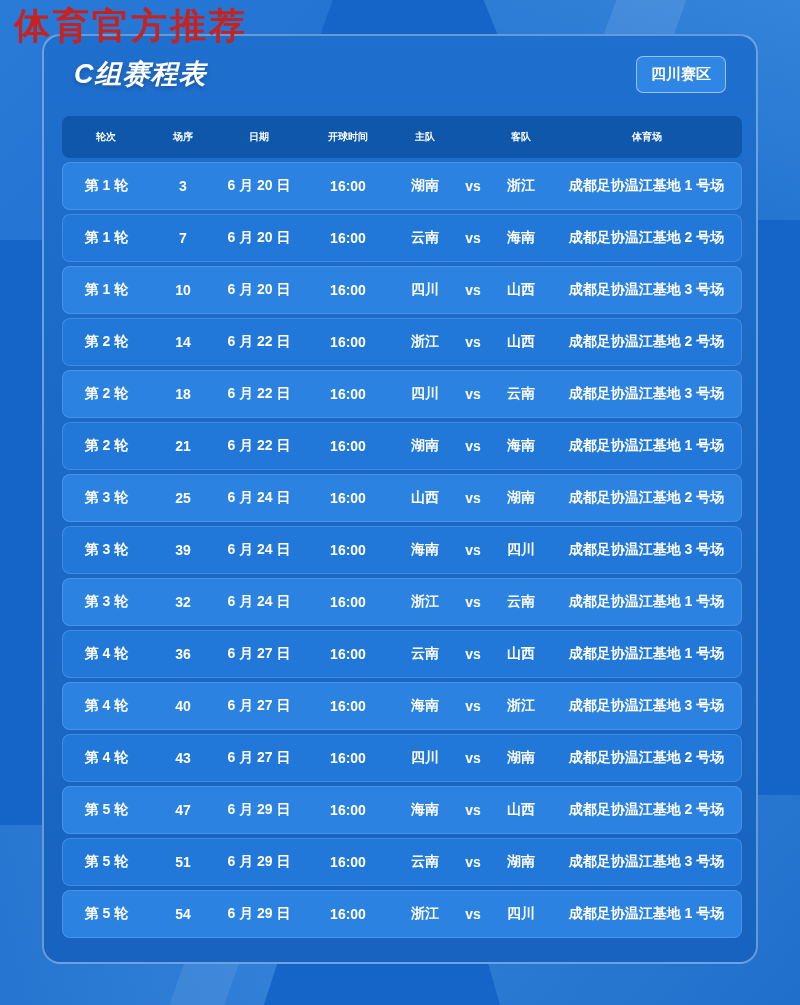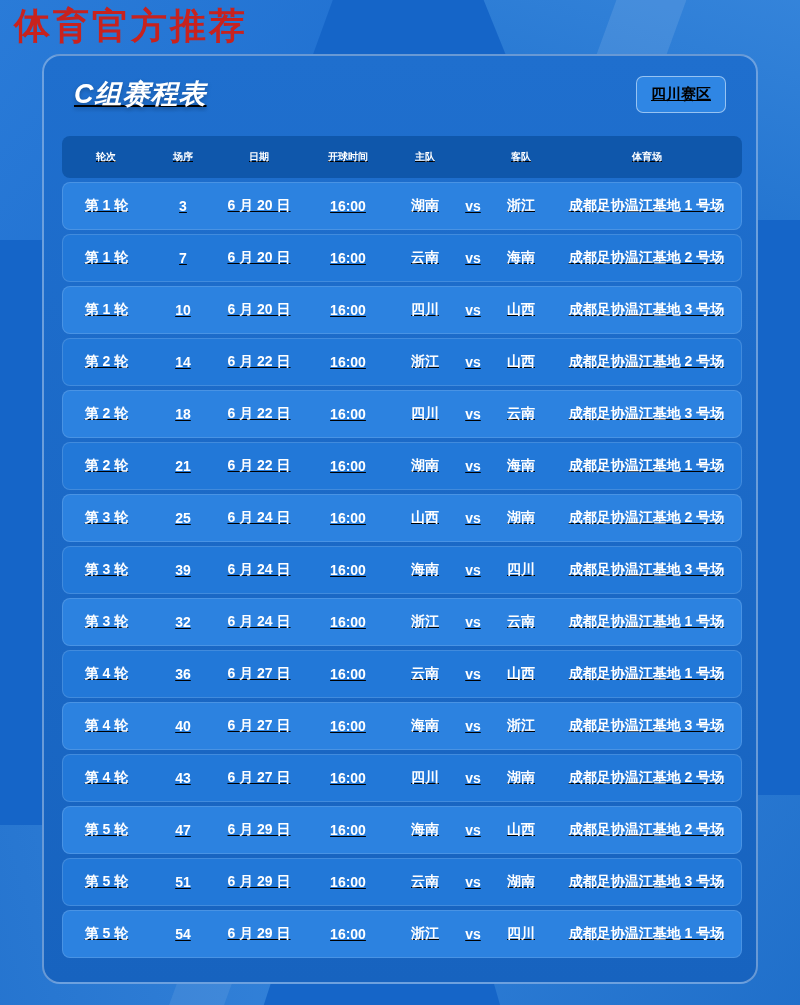--- a/index.html
+++ b/index.html
@@ -61,28 +61,27 @@
     font-size: 36px;
     font-weight: 700;
     color: #c8221e;
     letter-spacing: 3px;
     z-index: 50;
     font-family: "DejaVu Sans", sans-serif;
   }
 
   .card {
     position: absolute;
-    left: 42px; top: 54px;
+    left: 42px; top: 34px;
     width: 716px; height: 930px;
     border-radius: 18px;
     background: linear-gradient(180deg, #1f6fce 0%, #1763bf 100%);
     border: 2px solid rgba(255,255,255,.35);
     z-index: 20;
     padding: 0 18px;
-    text-decoration: underline;
   }
 
   .card-header {
     display: flex;
     align-items: center;
     justify-content: space-between;
     height: 76px;
     padding: 0 12px;
   }
   .title {
@@ -90,21 +89,21 @@
     font-weight: 700;
     color: #ffffff;
     font-style: italic;
     letter-spacing: 1px;
     text-shadow: 0 2px 4px rgba(0,0,0,.25);
   }
   .region-badge {
     background: #2f86e4;
     border: 1px solid rgba(255,255,255,.5);
     border-radius: 7px;
-    color: #000000;
+    color: #ffffff;
     font-size: 15px;
     font-weight: 700;
     padding: 8px 14px;
   }
 
   table.schedule {
     width: 100%;
     border-collapse: separate;
     border-spacing: 0 4px;
     table-layout: fixed;

